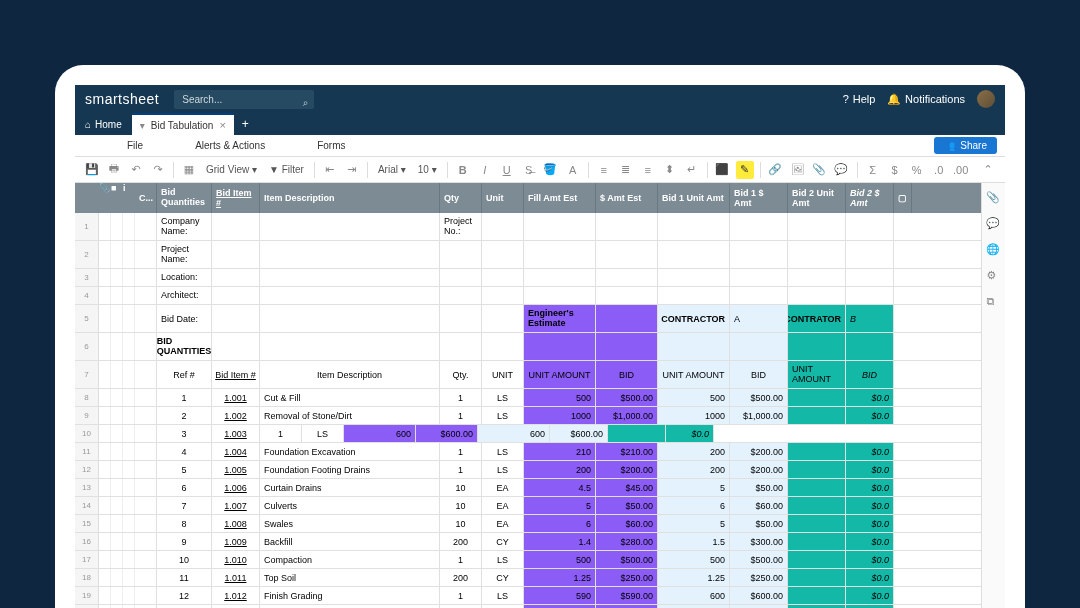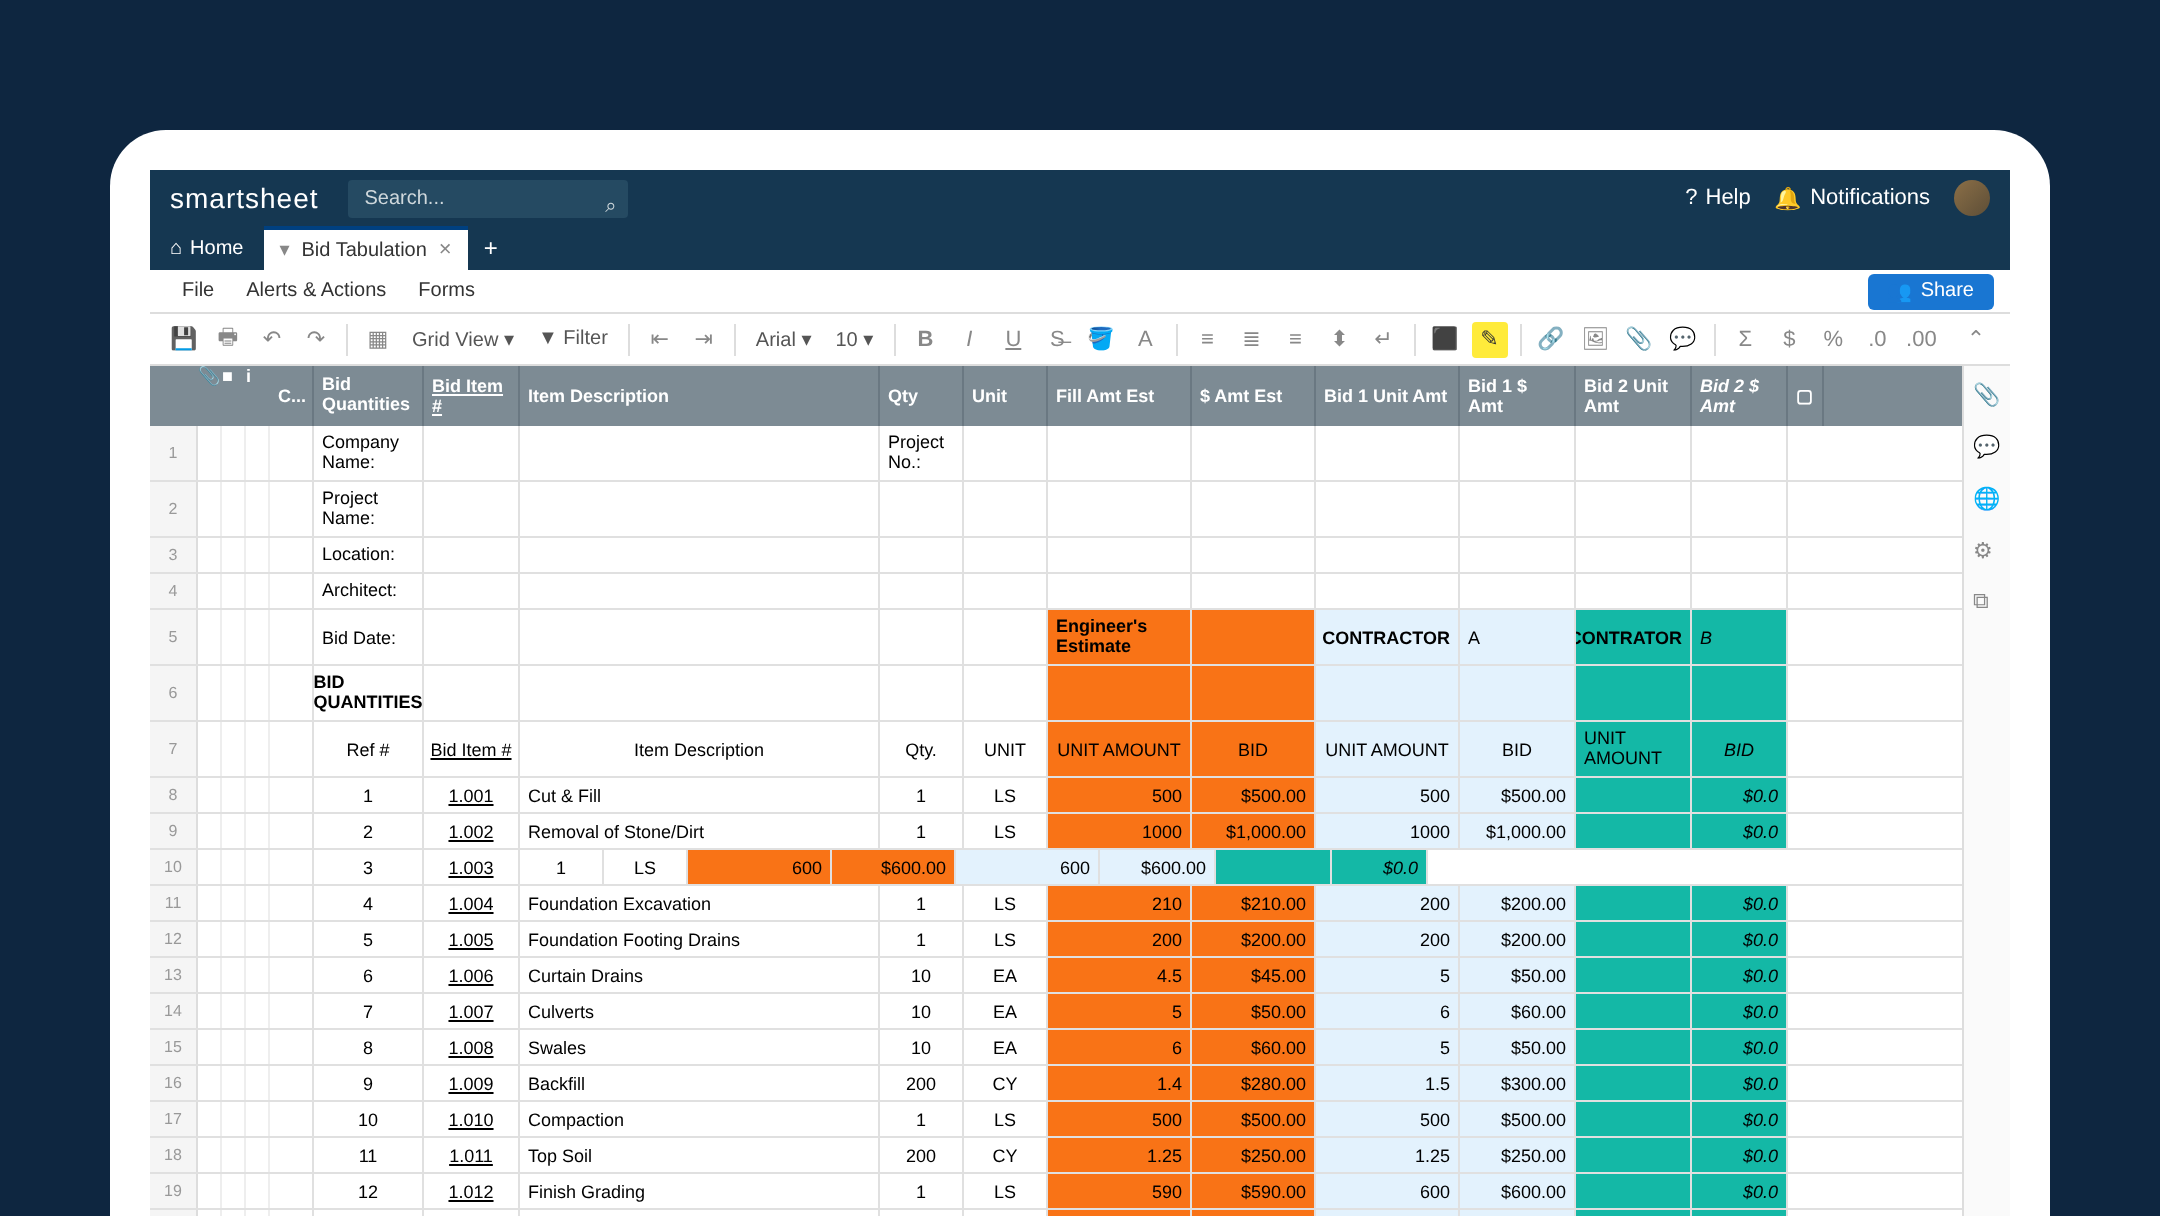--- a/index.html
+++ b/index.html
@@ -17,21 +17,21 @@
 .topbar-item { display: flex; align-items: center; gap: 4px; cursor: pointer; }
 .avatar { width: 18px; height: 18px; border-radius: 50%; background: linear-gradient(135deg,#8b6f47,#5d4e37); }
 
 .tabbar { background: #153751; height: 22px; display: flex; align-items: center; font-size: 10px; }
 .home-btn { color: #fff; padding: 0 10px; display: flex; align-items: center; gap: 4px; height: 100%; cursor: pointer; }
 .tab { background: #fff; color: #333; padding: 0 8px; height: 100%; display: flex; align-items: center; gap: 6px; border-top: 2px solid #004080; }
 .tab .close { color: #888; font-size: 11px; cursor: pointer; }
 .new-tab { color: #fff; padding: 0 8px; cursor: pointer; font-size: 12px; }
 
 .menubar { background: #fff; height: 22px; display: flex; align-items: center; padding: 0 8px; font-size: 10px; color: #333; border-bottom: 1px solid #ddd; }
-.menu-item { padding: 0 8px; cursor: pointer; }
+.menu-item { padding: 0 8px; cursor: pointer; margin-left: 36px; }
 .share-btn { margin-left: auto; background: #1976d2; color: #fff; padding: 3px 10px; border-radius: 3px; font-size: 10px; cursor: pointer; display: flex; align-items: center; gap: 4px; }
 
 .toolbar { background: #fff; height: 26px; display: flex; align-items: center; padding: 0 8px; gap: 4px; border-bottom: 1px solid #ddd; }
 .tool-icon { width: 18px; height: 18px; display: flex; align-items: center; justify-content: center; color: #888; font-size: 11px; cursor: pointer; border-radius: 2px; }
 .tool-sep { width: 1px; height: 16px; background: #ddd; margin: 0 2px; }
 .tool-text { font-size: 10px; color: #555; padding: 0 4px; cursor: pointer; }
 .collapse { margin-left: auto; }
 
 .grid-area { display: flex; height: calc(100% - 98px); }
 .grid-main { flex: 1; overflow: auto; position: relative; }
@@ -44,21 +44,21 @@
 .icon-hdr { width: 12px; background: #7d8b94; }
 
 .data-row { display: flex; font-size: 9px; border-bottom: 1px solid #e0e0e0; min-height: 18px; }
 .data-row.tall { min-height: 28px; }
 .rownum { width: 24px; background: #f5f5f5; border-right: 1px solid #ddd; color: #999; font-size: 8px; display: flex; align-items: center; justify-content: center; }
 .icon-col { width: 12px; border-right: 1px solid #eee; }
 .cell { border-right: 1px solid #e0e0e0; padding: 2px 4px; display: flex; align-items: center; overflow: hidden; white-space: nowrap; }
 .cell.right { justify-content: flex-end; }
 .cell.center { justify-content: center; }
 .cell.bold { font-weight: bold; }
-.bg-gray { background: #f97316; }
+.bg-gray { background: #8b5cf6; }
 .bg-blue { background: #e3f2fd; }
 .bg-green { background: #14b8a6; }
 
 .c-bq { width: 55px; }
 .c-bi { width: 48px; text-decoration: underline; }
 .c-desc { width: 180px; }
 .c-qty { width: 42px; }
 .c-unit { width: 42px; }
 .c-ua { width: 72px; }
 .c-ae { width: 62px; }

